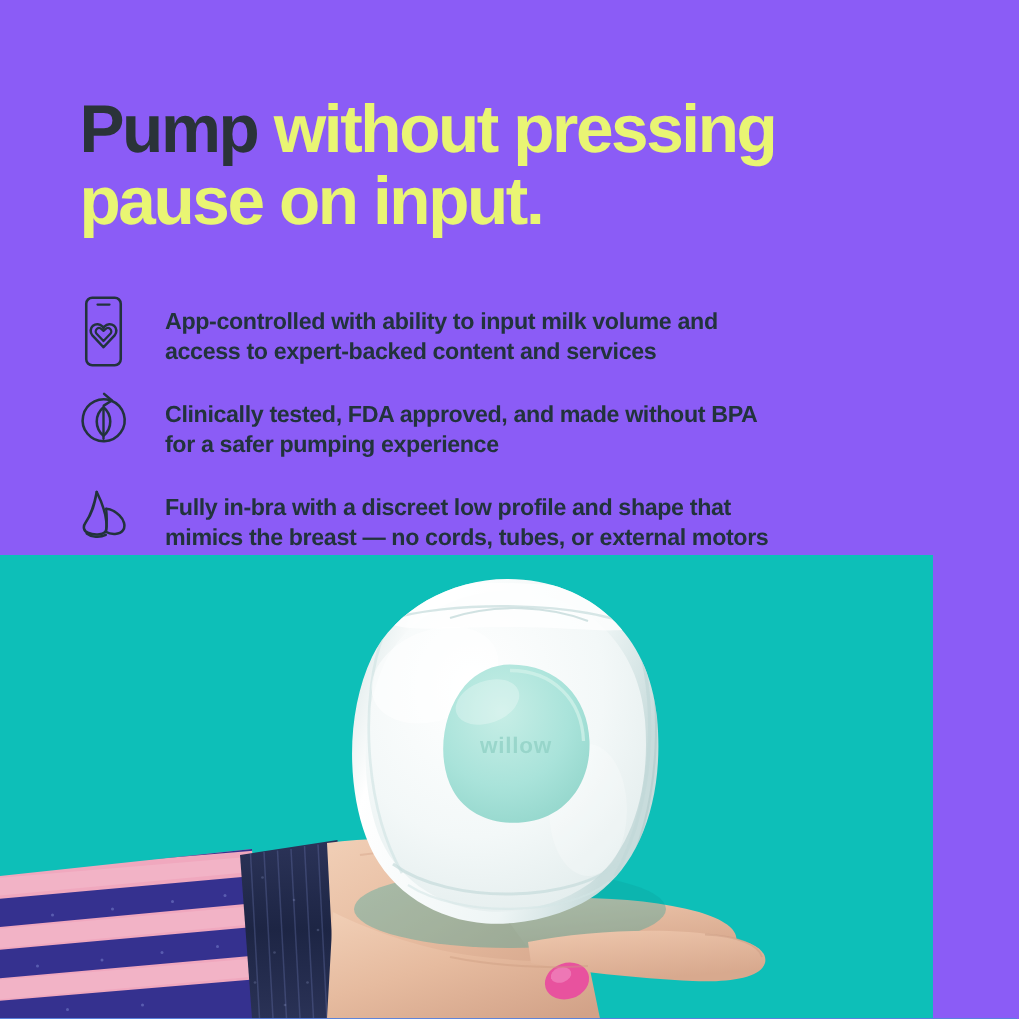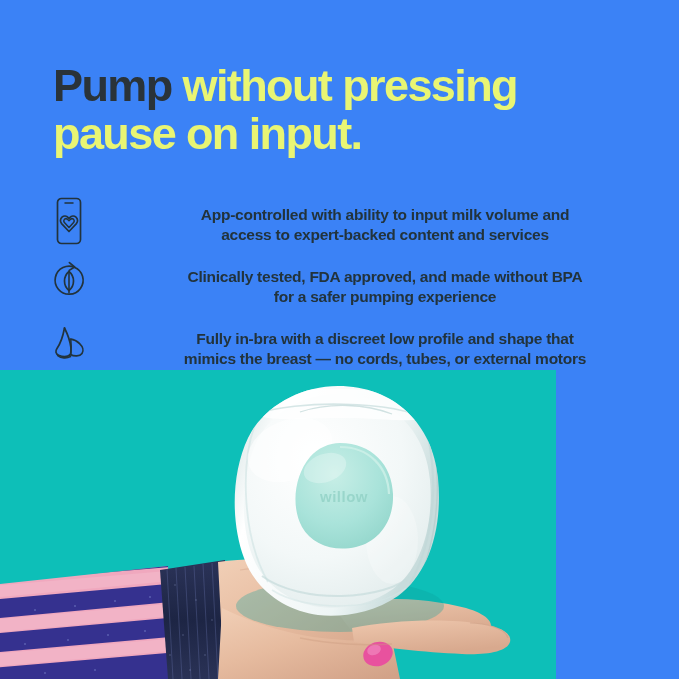--- a/index.html
+++ b/index.html
@@ -6,21 +6,21 @@
   body{
     width:679px;height:679px;
     font-family:"Liberation Sans", sans-serif;
     background:#0dbfb8;
     overflow:hidden;
     position:relative;
   }
   #ad{
     position:absolute;inset:0;
     width:679px;height:679px;
-    background:#3b82f6;
+    background:#8b5cf6;
     overflow:hidden;
   }
 
   
   .headline{
     position:absolute;
     left:53px; top:62px;
     width:600px;
     font-size:45px;
     font-weight:bold;
@@ -49,28 +49,27 @@
   }
   .feature .ftext{
     margin-left:60px;
     color:#22333c;
     font-size:15.5px;
     font-weight:bold;
     line-height:19.5px;
     letter-spacing:-0.25px;
     padding-top:9px;
     white-space:pre-line;
-    text-align:center;
   }
 
   
   .photo{
     position:absolute;
     left:0; top:370px;
-    width:556px; height:309px;
+    width:622px; height:309px;
     overflow:hidden;
   }
 
   .photo svg{ display:block; }
 </style>
 </head>
 <body>
 
 <div id="ad">
 

